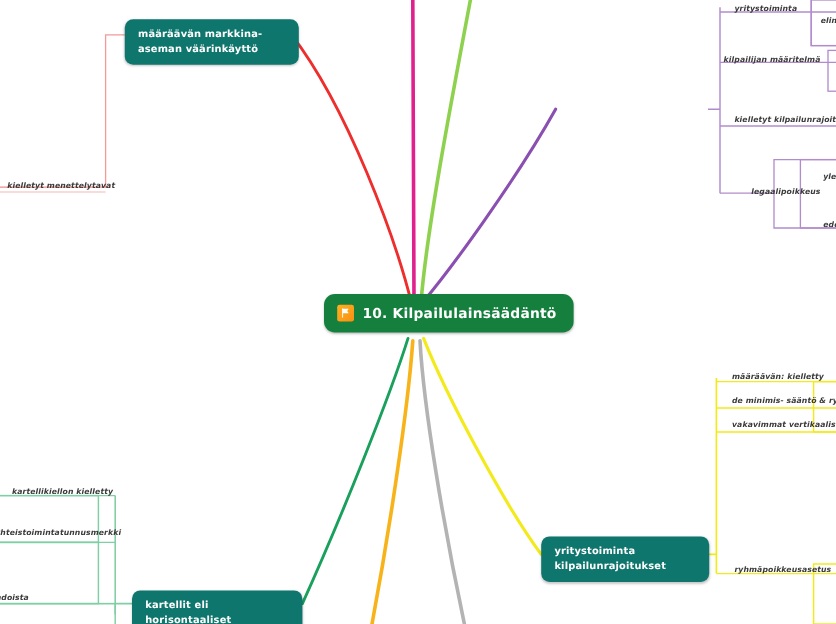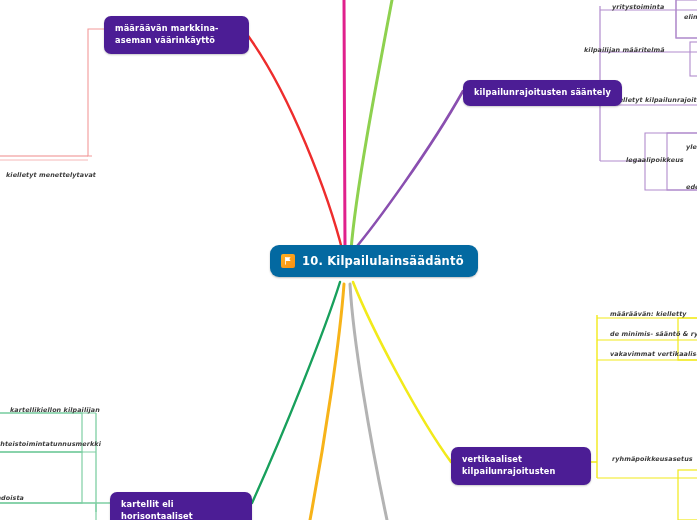--- a/index.html
+++ b/index.html
@@ -25,21 +25,21 @@
     height: 520px;
     pointer-events: none;
   }
 
   
   .root-node {
     position: absolute;
     display: flex;
     align-items: center;
     gap: 7px;
-    background: #0369a1;
+    background: #15803d;
     color: #ffffff;
     border-radius: 9px;
     padding: 9px 14px 9px 11px;
     font-size: 11.5px;
     font-weight: bold;
     letter-spacing: 0.2px;
     white-space: nowrap;
     box-shadow: 0 1px 2px rgba(0,0,0,0.25);
     z-index: 30;
   }
@@ -51,21 +51,21 @@
     display: inline-flex;
     align-items: center;
     justify-content: center;
     flex: 0 0 auto;
   }
   .root-icon svg { display:block; }
 
   
   .topic {
     position: absolute;
-    background: #4c1d95;
+    background: #0f766e;
     color: #ffffff;
     border-radius: 7px;
     padding: 7px 11px;
     font-size: 8.2px;
     font-weight: bold;
     line-height: 1.45;
     letter-spacing: 0.15px;
     box-shadow: 0 1px 2px rgba(0,0,0,0.22);
     z-index: 20;
   }
@@ -148,73 +148,70 @@
         <rect x="2.1" y="1.0" width="0.8" height="7.6" fill="#ffffff"></rect>
       </svg>
     </span>
     <span>10. Kilpailulainsäädäntö</span>
   </div>
 
   <div class="topic" style="left:104px; top:16px; width:123px;">
     <span>määräävän markkina-aseman väärinkäyttö</span>
   </div>
 
-  <div class="leaf" style="left:6px; top:151px;margin-top:20px;">
+  <div class="leaf" style="left:6px; top:151px;">
     <span>kielletyt menettelytavat</span>
   </div>
 
-  <div class="topic nowrap" style="left:463px; top:80px;">
-    <span>kilpailunrajoitusten sääntely</span>
-  </div>
 
   <div class="leaf" style="left:612px; top:3px;">
     <span>yritystoiminta</span>
   </div>
   <div class="leaf" style="left:684px; top:13px;">
     <span>elink</span>
   </div>
-  <div class="leaf" style="left:584px; top:46px;">
+  <div class="leaf" style="left:603px; top:46px;">
     <span>kilpailijan määritelmä</span>
   </div>
   <div class="leaf" style="left:612px; top:96px;">
     <span>kielletyt kilpailunrajoitukset</span>
   </div>
   <div class="leaf" style="left:626px; top:156px;">
     <span>legaalipoikkeus</span>
   </div>
   <div class="leaf" style="left:686px; top:143px;">
     <span>yle</span>
   </div>
   <div class="leaf" style="left:686px; top:183px;">
     <span>ede</span>
   </div>
 
   <div class="topic" style="left:451px; top:447px; width:118px;">
-    <span>vertikaaliset kilpailunrajoitusten</span>
+    <span>yritystoiminta kilpailunrajoitukset</span>
   </div>
 
   <div class="leaf" style="left:610px; top:310px;">
     <span>määräävän: kielletty</span>
   </div>
   <div class="leaf" style="left:610px; top:330px;">
     <span>de minimis- sääntö &amp; ryhmäpo</span>
   </div>
   <div class="leaf" style="left:610px; top:350px;">
     <span>vakavimmat vertikaaliset kilpai</span>
   </div>
-  <div class="leaf" style="left:612px; top:455px;">
+  <div class="leaf" style="left:612px; top:471px;">
     <span>ryhmäpoikkeusasetus</span>
   </div>
 
   <div class="topic" style="left:110px; top:492px; width:120px;">
     <span>kartellit eli horisontaaliset kilpailunrajoitukset</span>
   </div>
 
   <div class="leaf" style="left:10px; top:406px;">
-    <span>kartellikiellon kilpailijan</span>
+    <span>kartellikiellon kielletty</span>
   </div>
   <div class="leaf" style="left:-4px; top:440px;">
     <span>yhteistoimintatunnusmerkki</span>
   </div>
   <div class="leaf" style="left:-8px; top:494px;">
     <span>ehdoista</span>
   </div>
 
 </div>
 

